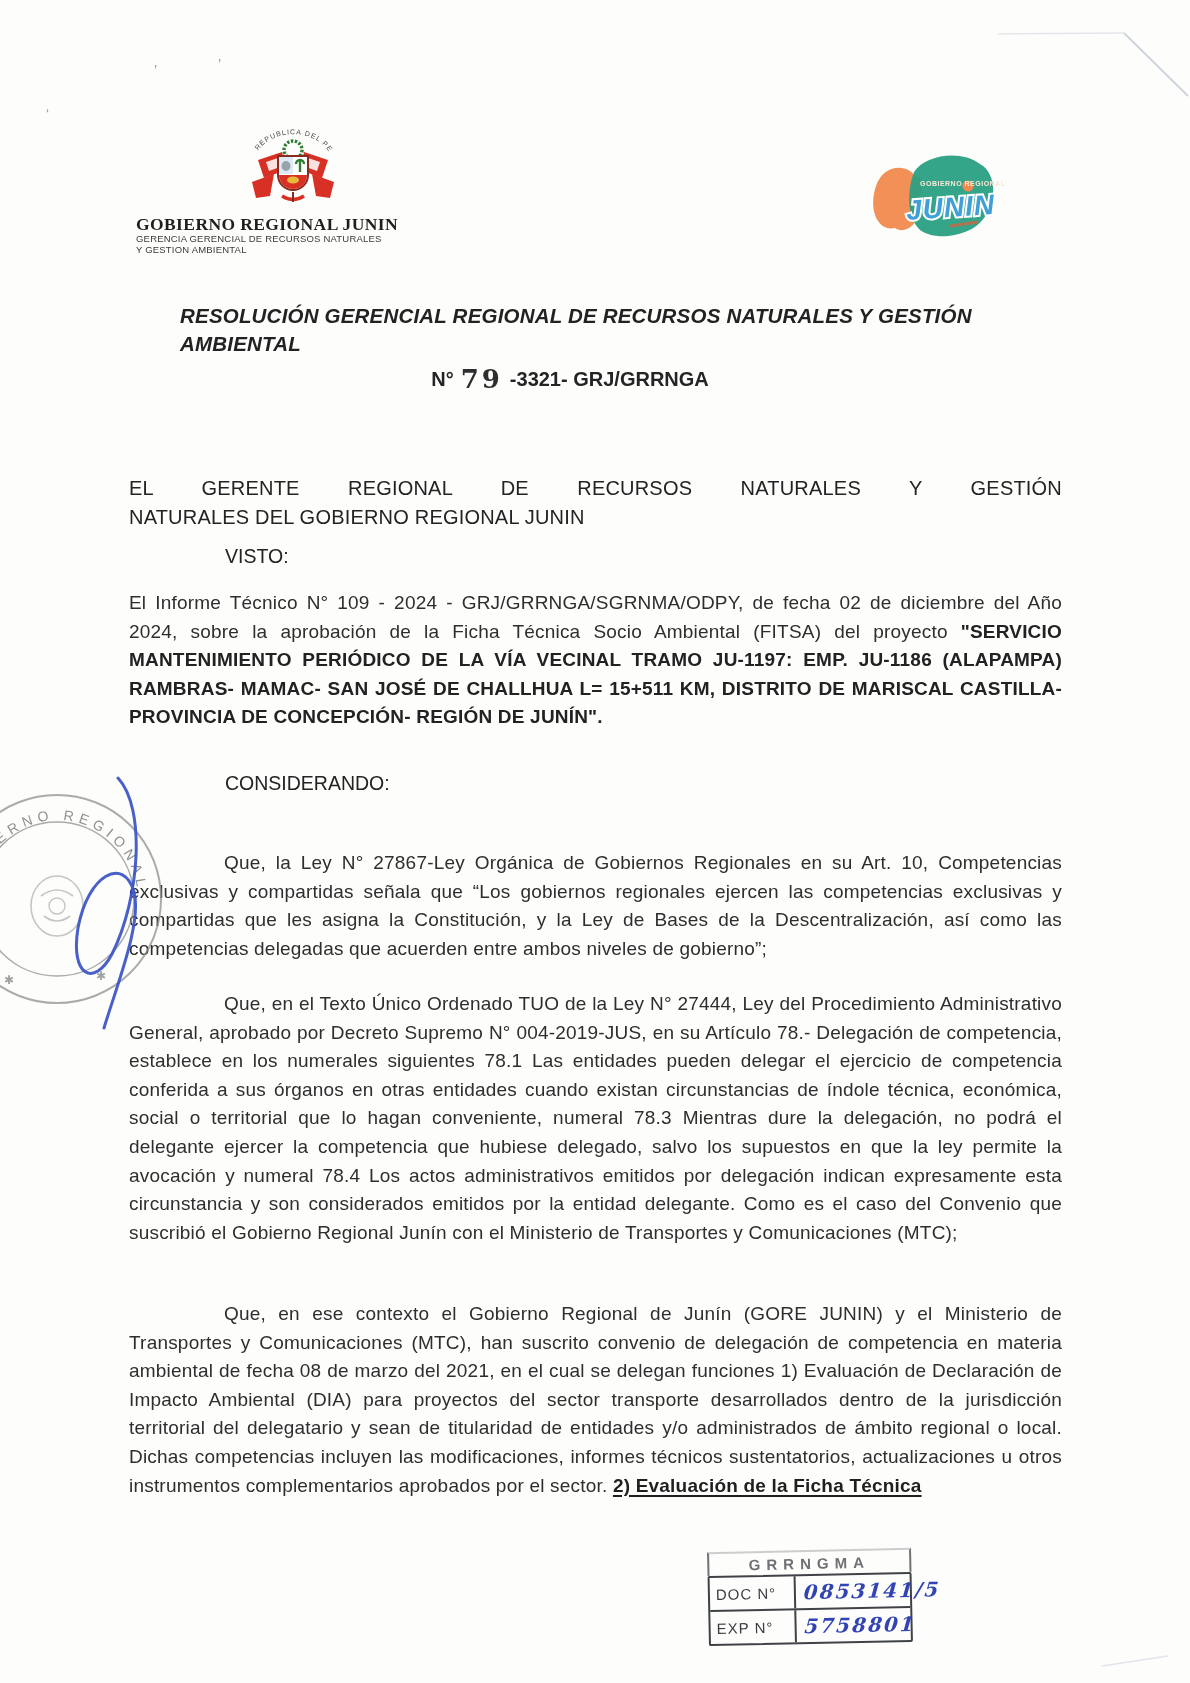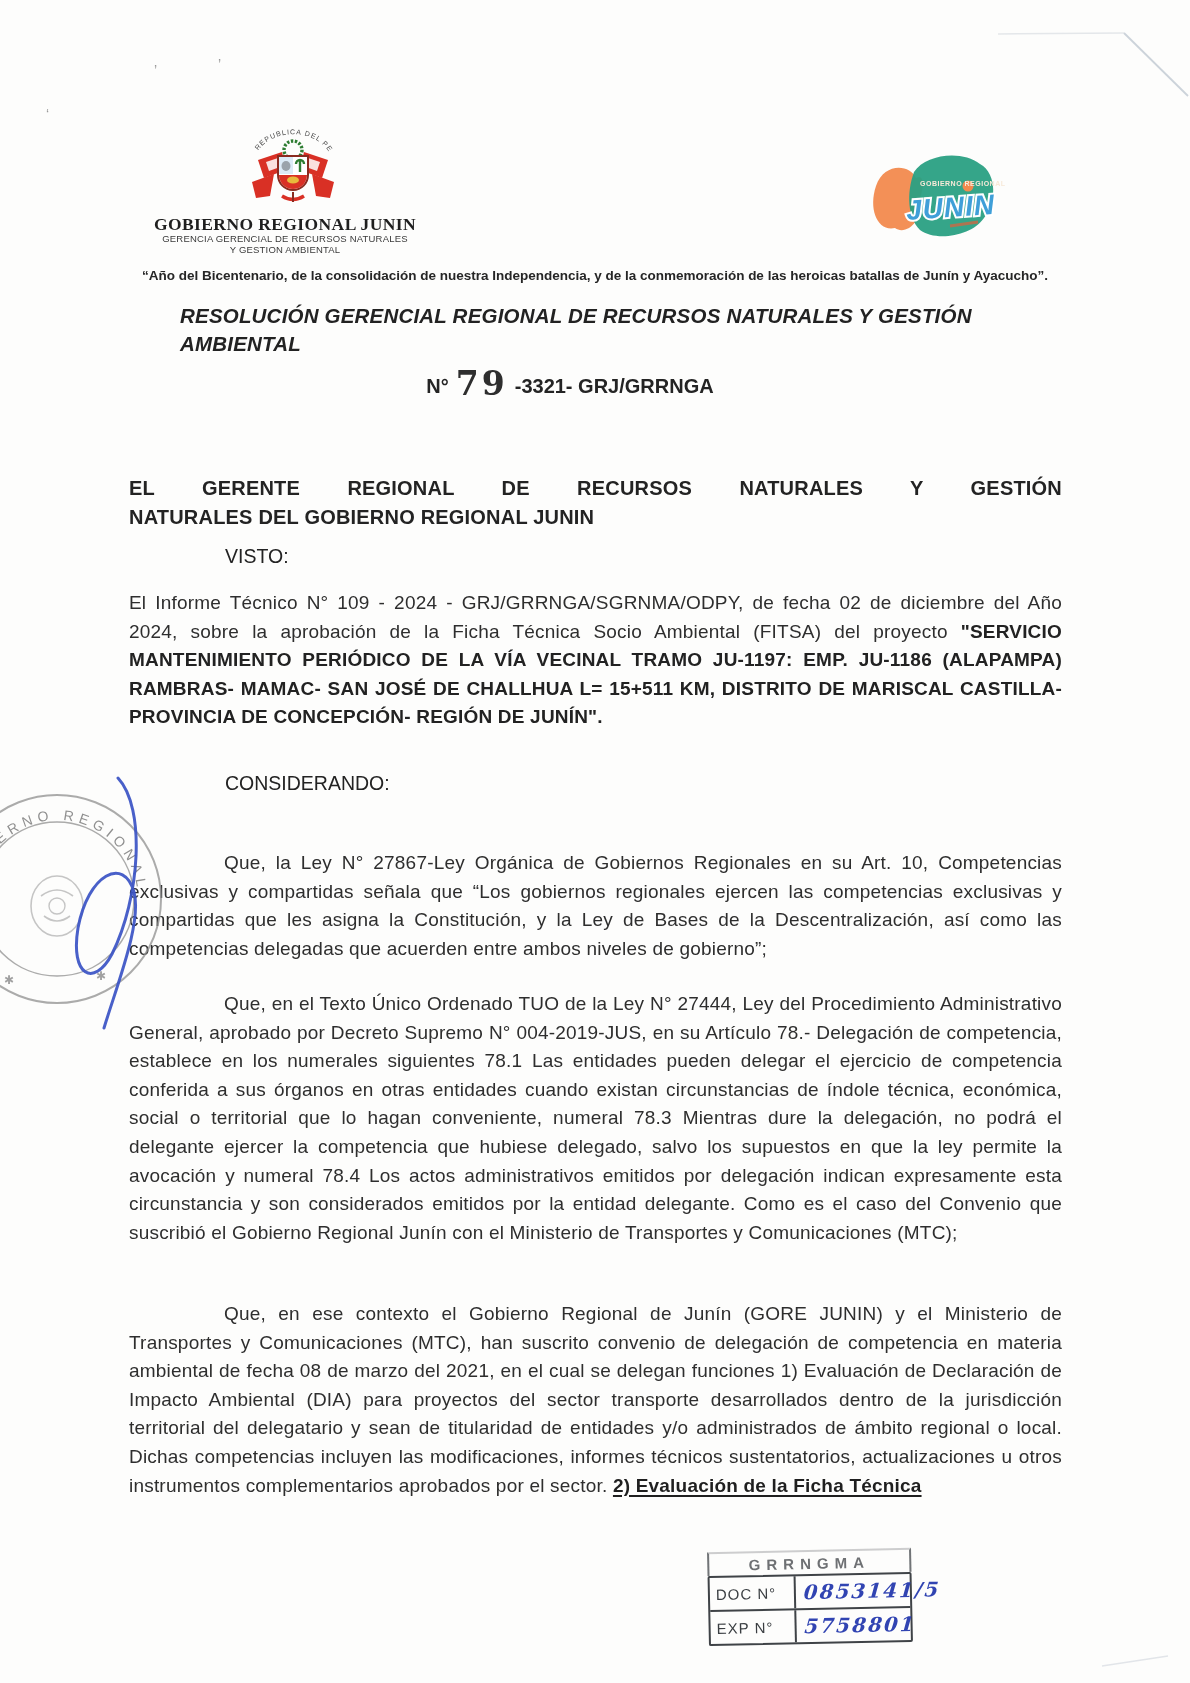--- a/index.html
+++ b/index.html
@@ -7,39 +7,39 @@
     position:relative;
     width:1190px;height:1683px;
     margin:0 auto;
     background:#fdfdfc;
     font-family:"Liberation Sans", sans-serif;
     color:#2d2d2d;
     overflow:hidden;
   }
   
   .coat-wrap{position:absolute;left:240px;top:120px;width:106px;height:98px;}
-  .org-block{position:absolute;left:148px;top:214px;width:274px;text-align:center;line-height:1.15;}
+  .org-block{position:absolute;left:136px;top:214px;width:274px;text-align:left;line-height:1.15;}
   .org-name{font-family:"Liberation Serif", serif;font-weight:bold;font-size:17.5px;letter-spacing:.4px;color:#1f1f1f;}
   .org-dept{font-size:9.5px;color:#3a3a3a;letter-spacing:.2px;}
   .junin-wrap{position:absolute;left:862px;top:146px;width:145px;height:104px;}
   .motto{position:absolute;left:88px;top:266px;width:1014px;text-align:center;
     font-weight:bold;font-size:13.5px;line-height:1.5;color:#262626;}
   .res-title{position:absolute;left:180px;top:302px;width:830px;
     font-weight:bold;font-size:20.5px;line-height:1.35;letter-spacing:.2px;color:#222;font-style:italic;}
   .res-number{position:absolute;left:0;top:362px;width:100%;display:flex;justify-content:center;
     align-items:baseline;gap:7px;transform:translateX(-25px);}
   .num-prefix,.num-suffix{font-weight:bold;font-size:20px;color:#242424;}
-  .num-stamped{font-family:"DejaVu Serif", serif;font-weight:bold;font-size:33px;
+  .num-stamped{font-family:"DejaVu Serif", serif;font-weight:bold;font-size:26px;
     letter-spacing:3px;color:#2e2e2e;transform:translateY(2px);}
   .dateline{position:absolute;left:640px;top:424px;display:flex;align-items:baseline;gap:16px;}
   .date-place{font-weight:bold;font-size:20px;color:#222;}
   .date-stamp{font-family:"DejaVu Sans Mono", monospace;font-size:24px;font-weight:bold;
     color:#4656c4;letter-spacing:2px;opacity:.88;transform:rotate(-.6deg);}
   
-  .addressee{position:absolute;left:129px;top:474px;width:933px;font-weight:bold;
+  .addressee{position:absolute;left:129px;top:474px;width:933px;font-weight:normal;
     font-size:20px;line-height:29px;letter-spacing:.2px;color:#232323;}
   .addressee .l1{text-align:justify;text-align-last:justify;}
   .heading{position:absolute;left:225px;font-weight:normal;font-size:19.5px;color:#232323;}
   .para{position:absolute;left:129px;width:933px;font-size:19px;line-height:28.6px;
     letter-spacing:.2px;text-align:justify;color:#2e2e2e;}
   .indent{text-indent:95px;}
   .bold{font-weight:bold;color:#222;}
   .bold-underline{font-weight:bold;color:#1f1f1f;text-decoration:underline;
     text-decoration-thickness:2px;text-underline-offset:3px;}
   
@@ -117,21 +117,20 @@
     <svg viewBox="0 0 145 104" width="145" height="104">
       <path d="M14,40 C22,16 48,18 54,32 C64,26 62,48 55,58 C62,74 44,90 33,82 C16,86 6,64 14,40 Z" fill="#f28a4e" opacity=".95"></path>
       <path d="M52,26 C64,8 100,4 118,18 C136,28 134,58 122,72 C110,90 74,96 58,84 C46,72 44,48 52,26 Z" fill="#2aa083" opacity=".95"></path>
       <circle cx="106" cy="40" r="5.5" fill="#f28a4e"></circle>
       <text x="58" y="40" font-size="7" font-weight="bold" fill="#f7e9d8" letter-spacing=".5">GOBIERNO REGIONAL</text>
       <text x="44" y="72" font-size="28" font-weight="bold" font-style="italic" fill="#3f9fd8" stroke="#ffffff" stroke-width="4" paint-order="stroke" letter-spacing="1" transform="rotate(-4 72 62)">JUNIN</text>
       <line x1="88" y1="80" x2="116" y2="76" stroke="#e2603a" stroke-width="3" opacity=".7"></line>
     </svg>
   </div>
 
-  <div class="motto">“Año del Bicentenario, de la consolidación de nuestra Independencia, y de la conmemoración de las heroicas batallas de Junín y Ayacucho”.</div>
 
   <div class="res-title">RESOLUCIÓN GERENCIAL REGIONAL DE RECURSOS NATURALES Y GESTIÓN AMBIENTAL</div>
 
   <div class="res-number">
     <span class="num-prefix">N°</span>
     <span class="num-stamped">79</span>
     <span class="num-suffix">-3321- GRJ/GRRNGA</span>
   </div>
 
 

